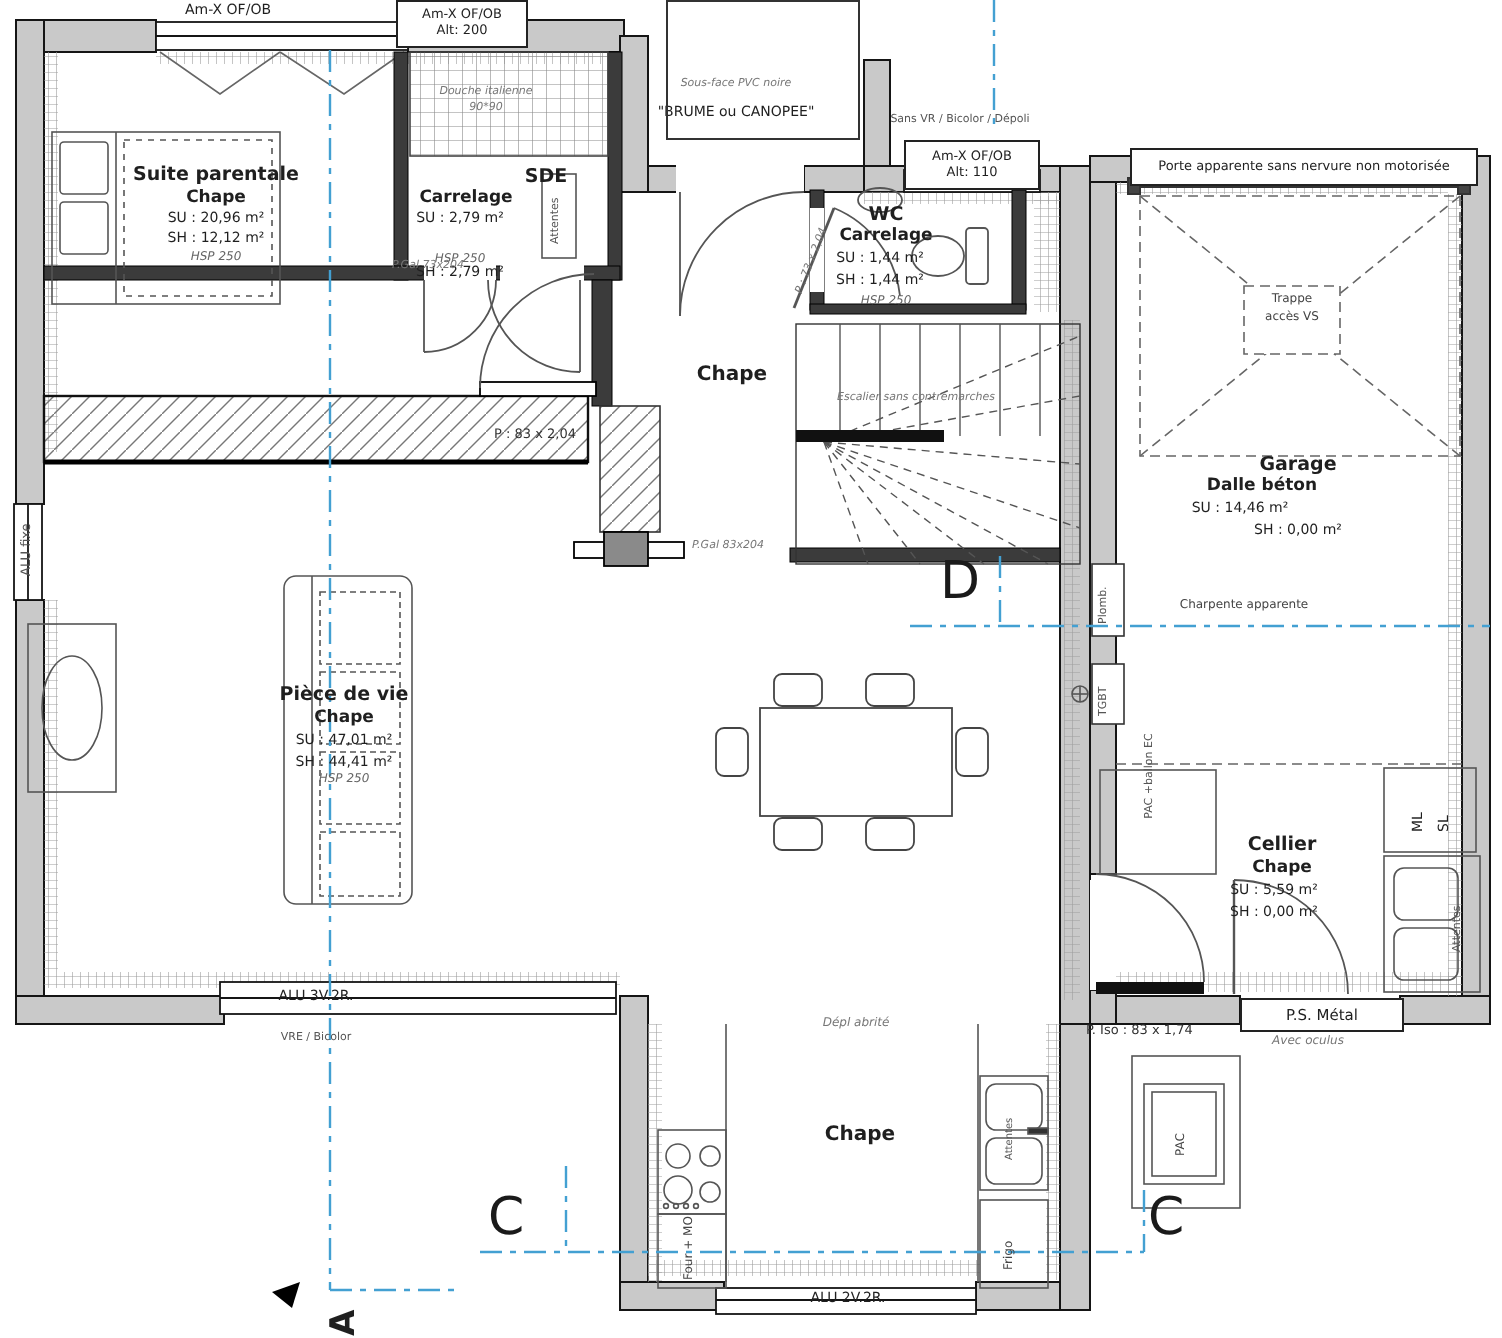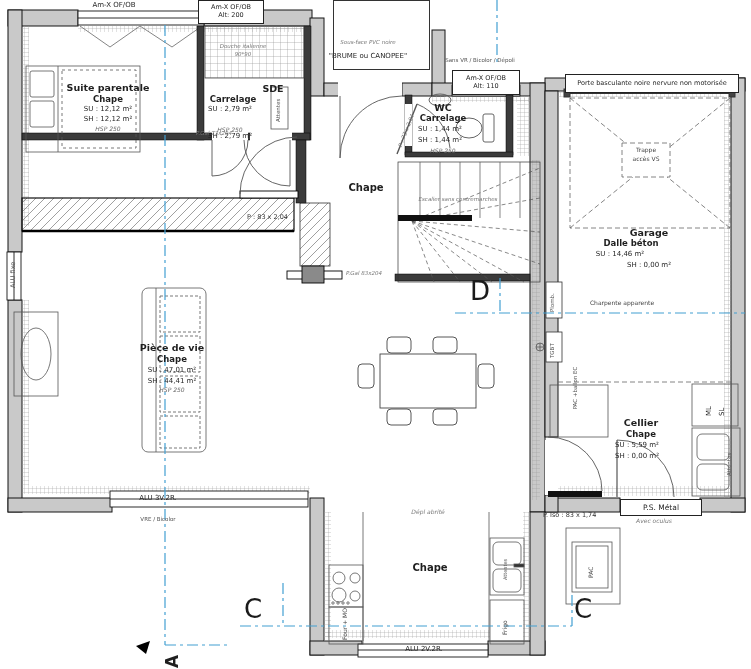--- a/index.html
+++ b/index.html
@@ -281,26 +281,26 @@
 <div class="lbl ctr" style="left:368px;top:53px;font-size:7px;">"BRUME ou CANOPEE"</div>
 <div style="position:absolute;left:333px;top:0;width:95px;height:68px;border:1px solid #333;"></div>
 
 <div class="lbl ctr note" style="left:480px;top:58px;">Sans VR / Bicolor / Dépoli</div>
 <div class="box" style="left:452px;top:70px;width:66px;height:23px;">
   <div class="l1">Am-X OF/OB</div>
   <div class="l2">Alt: 110</div>
 </div>
 
 <div class="box" style="left:565px;top:74px;width:172px;height:17px;">
-  <div style="font-size:6.5px;">Porte basculante noire nervure non motorisée</div>
+  <div style="font-size:6.5px;">Porte apparente sans nervure non motorisée</div>
 </div>
 
 <div class="lbl ctr name" style="left:108px;top:71px;margin-top:12px;">Suite parentale</div>
 <div class="lbl ctr floor" style="left:108px;top:95px;">Chape</div>
-<div class="lbl ctr su" style="left:108px;top:106px;">SU : 12,12 m²</div>
+<div class="lbl ctr su" style="left:108px;top:106px;">SU : 20,96 m²</div>
 <div class="lbl ctr su" style="left:108px;top:116px;">SH : 12,12 m²</div>
 <div class="lbl ctr hsp" style="left:108px;top:126px;">HSP 250</div>
 
 <div class="lbl ctr note-i" style="left:243px;top:44px;">Douche italienne</div>
 <div class="lbl ctr note-i" style="left:243px;top:52px;">90*90</div>
 <div class="lbl ctr name" style="left:233px;top:84px;margin-left:40px;">SDE</div>
 <div class="lbl ctr floor" style="left:233px;top:95px;">Carrelage</div>
 <div class="lbl ctr su" style="left:230px;top:106px;">SU : 2,79 m²</div>
 <div class="lbl ctr su" style="left:230px;top:117px;margin-top:16px;">SH : 2,79 m²</div>
 <div class="lbl ctr hsp" style="left:230px;top:127px;">HSP 250</div>

